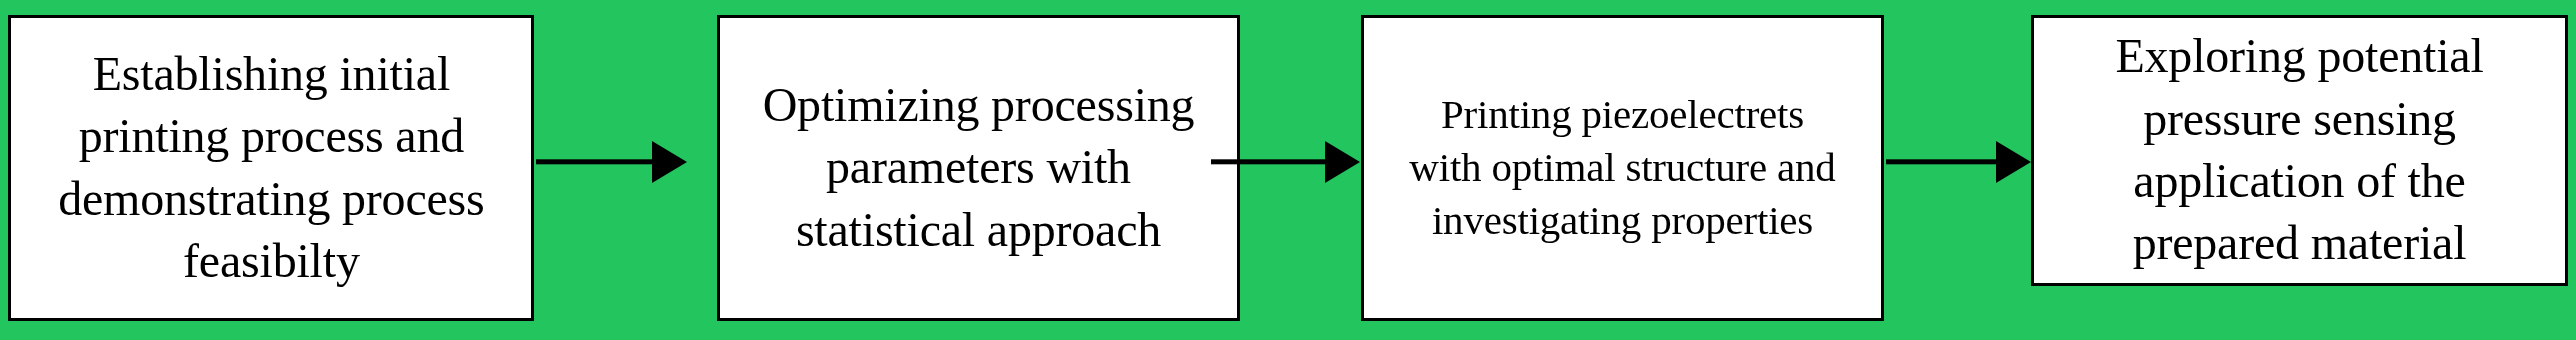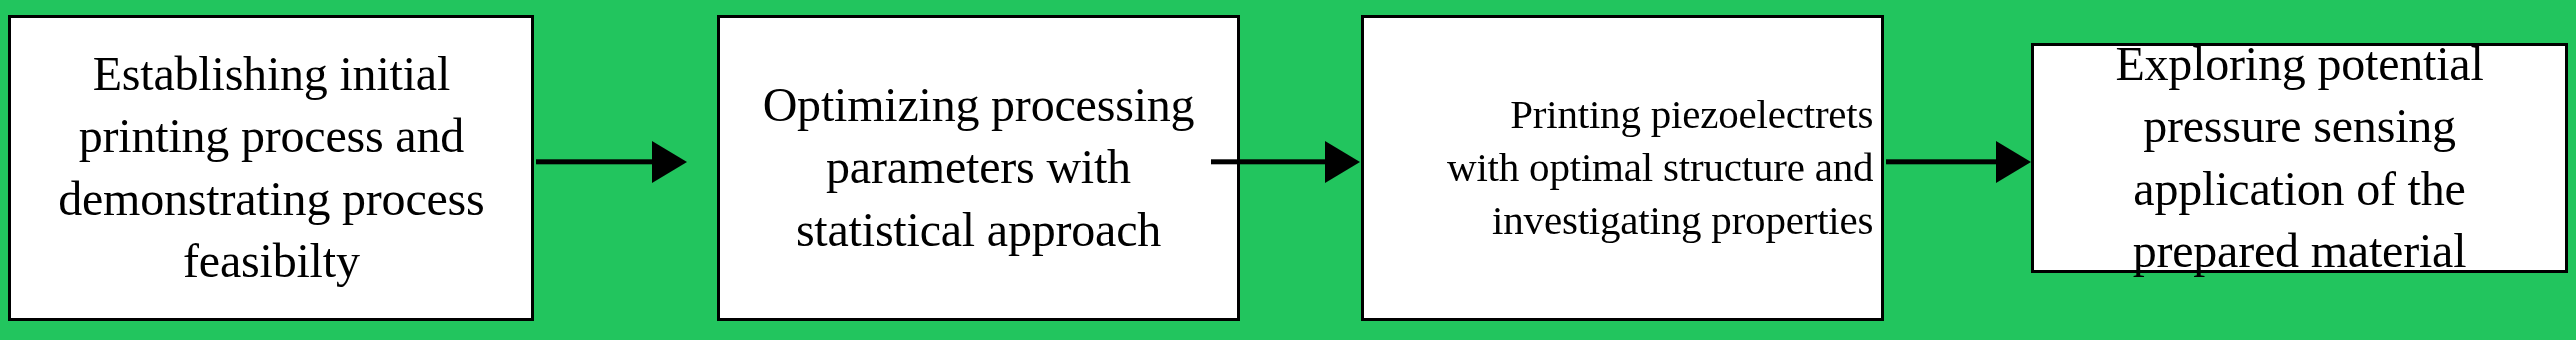--- a/index.html
+++ b/index.html
@@ -29,21 +29,21 @@
   .flow-box-text {
     display: block;
     width: 100%;
     padding: 0 7.7px;
     box-sizing: border-box;
     white-space: pre-line;
     line-height: 1.30;
     letter-spacing: -0.2px;
   }
   .size-lg { font-size: 48px; }
-  .size-md { font-size: 41px; text-align: right; }
+  .size-md { font-size: 41px; }
 
   
   .connector {
     position: absolute;
     height: 0;
   }
   .connector .shaft {
     position: absolute;
     left: 0;
     top: 0;
@@ -94,21 +94,21 @@
     <span class="flow-box-text size-md">Printing piezoelectrets
 with optimal structure and
 investigating properties</span>
   </div>
 
   <div class="connector" style="left:1886px; top:162px; width:145px;">
     <div class="shaft" style="width:111px;"></div>
     <div class="head" style="left:110px;"></div>
   </div>
 
-  <div class="flow-box" style="left:2031px; top:14.6px; width:537px; height:230px;margin-top:28px;">
+  <div class="flow-box" style="left:2031px; top:14.6px; width:537px; height:271px;">
     <span class="flow-box-text size-lg">Exploring potential
 pressure sensing
 application of the
 prepared material</span>
   </div>
 
 </div>
 
 
 </body></html>

